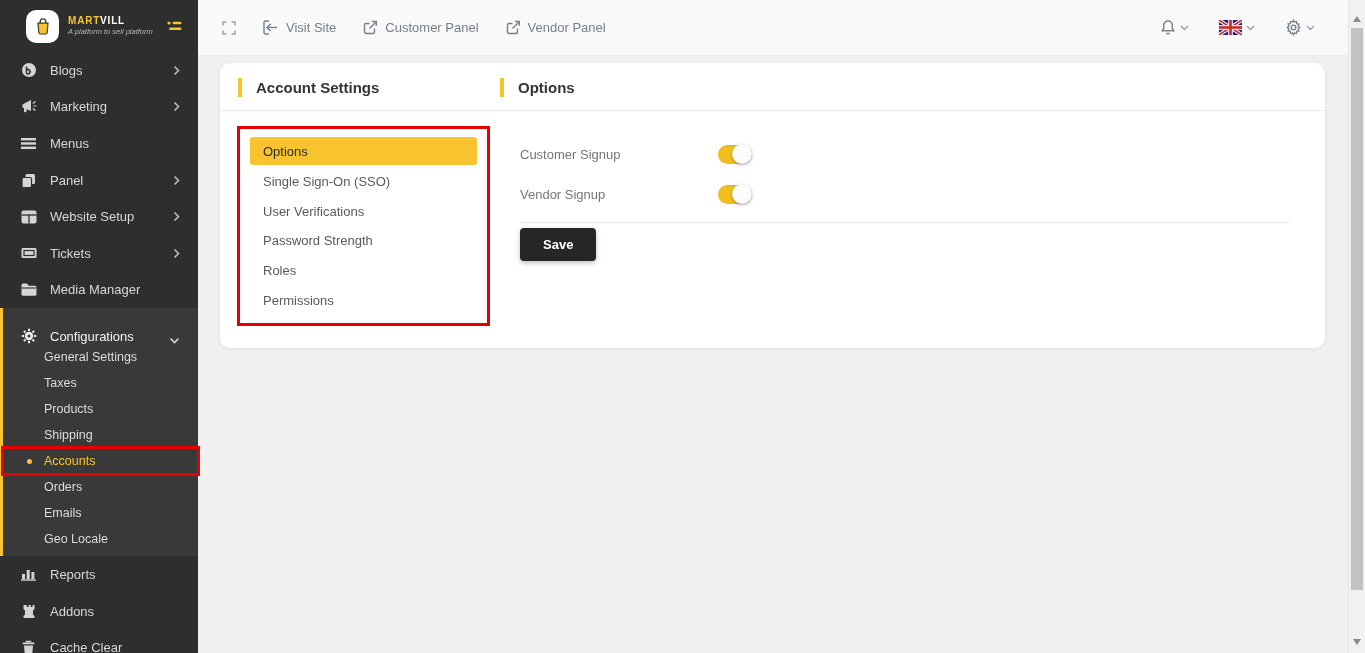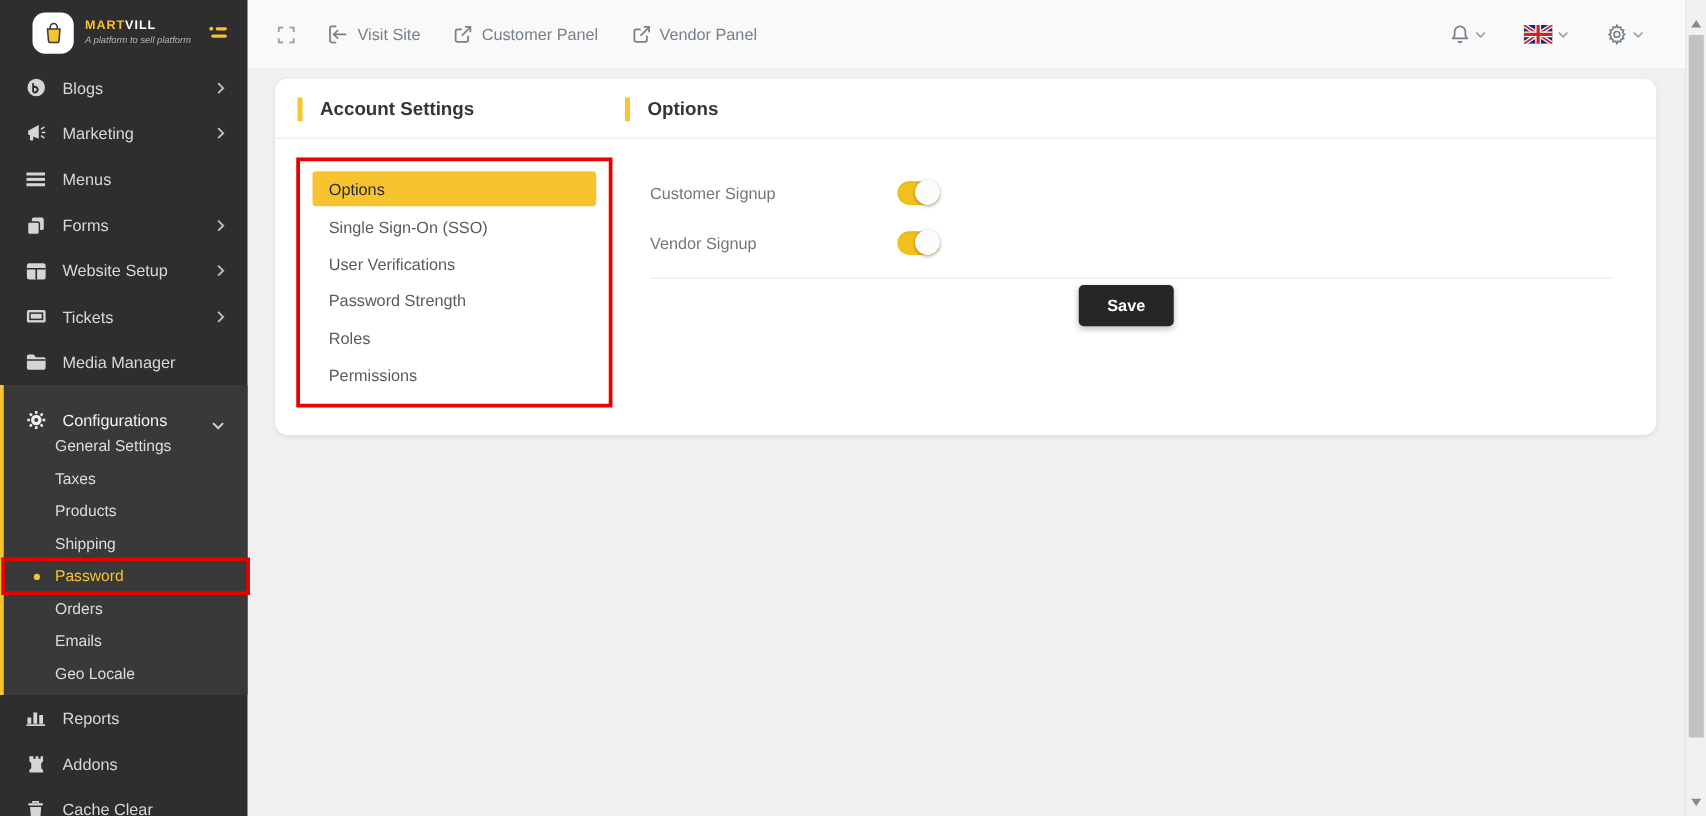--- a/index.html
+++ b/index.html
@@ -58,21 +58,21 @@
   .tab.active { background:#f7c32e; color:#2a2a2a; border-radius:3px; height:28px; margin-bottom:2px; }
 
   .panel { position:absolute; left:300px; top:63px; right:35px; padding-top:8px; }
   .setting-row { display:flex; align-items:center; height:40px; }
   .setting-label { flex:0 0 198px; font-size:13px; color:#75757d; }
   .toggle { width:34px; height:19px; background:#f2c01e; border-radius:10px;
     position:relative; cursor:pointer; box-shadow:inset 0 1px 2px rgba(0,0,0,0.08); }
   .toggle .knob { position:absolute; right:0px; top:-0.5px; width:20px; height:20px;
     background:#fcfcfc; border-radius:50%; box-shadow:0 1px 3px rgba(0,0,0,0.35); }
   .panel-divider { border-top:1px solid #ececec; margin-top:8px; }
-  .save-row { display:flex; justify-content:center; padding:5px 8px 0 0; }
+  .save-row { display:flex; justify-content:flex-start; padding:5px 8px 0 0; }
   .save-btn { background:#262626; color:#fff; font-size:13px; font-weight:bold;
     border:none; border-radius:4px; padding:9px 23px; cursor:pointer;
     box-shadow:0 2px 5px rgba(0,0,0,0.25); }
 
   
   .scrollbar { position:absolute; right:0; top:0; width:17px; height:653px;
     background:#f1f1f1; border-left:1px solid #e6e6e6; }
   .sb-thumb { position:absolute; left:2px; right:2px; top:28px; height:562px; background:#c2c2c2; }
   .sb-arrow { position:absolute; left:4px; width:0; height:0;
     border-left:4.5px solid transparent; border-right:4.5px solid transparent; }
@@ -147,21 +147,21 @@
     <span>Menus</span>
   </div>
 
   <div class="nav-item">
     <span class="nav-icon">
       <svg width="15" height="15" viewBox="0 0 15 15">
           <rect x="4.5" y="1" width="9.5" height="10" rx="1.5" fill="#d5d5d5"></rect>
           <rect x="1" y="4.5" width="9.5" height="10" rx="1.5" fill="#d5d5d5" stroke="#2f2e2e" stroke-width="1.2"></rect>
         </svg>
     </span>
-    <span>Forms</span>
+    <span>Panel</span>
     <span class="chev">
       <svg width="7" height="11" viewBox="0 0 7 11">
           <polyline points="1.5,1.5 5.5,5.5 1.5,9.5" fill="none" stroke="#bdbdbd" stroke-width="1.6"></polyline>
         </svg>
     </span>
   </div>
 
   <div class="nav-item">
     <span class="nav-icon">
       <svg width="16" height="14" viewBox="0 0 16 14">
@@ -235,21 +235,21 @@
         <span>Taxes</span>
       </div>
     <div class="subitem">
         <span>Products</span>
       </div>
     <div class="subitem">
         <span>Shipping</span>
       </div>
     <div class="subitem active">
         <span class="bullet"></span>
-        <span>Password</span>
+        <span>Accounts</span>
       </div>
     <div class="subitem">
         <span>Orders</span>
       </div>
     <div class="subitem">
         <span>Emails</span>
       </div>
     <div class="subitem">
         <span>Geo Locale</span>
       </div>

